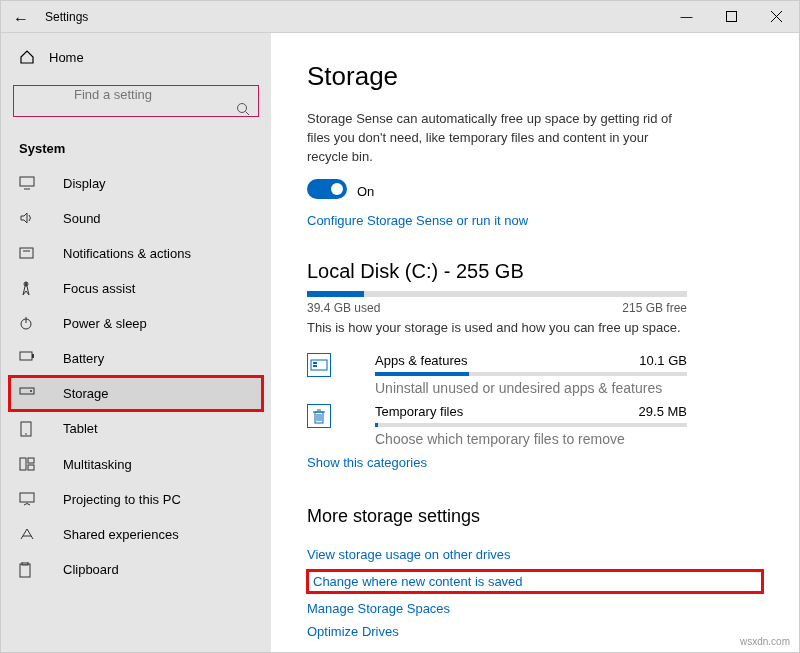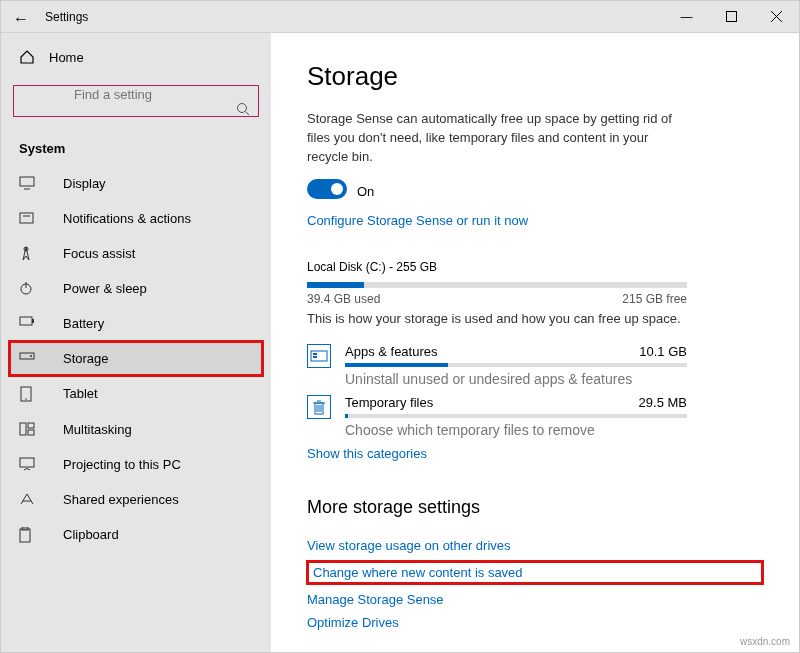--- a/index.html
+++ b/index.html
@@ -21,27 +21,27 @@
 .nav-item.active { background: #d5d5d5; }
 .highlight-red { outline: 3px solid #d11; outline-offset: -2px; }
 .main { flex: 1; padding: 28px 36px 10px 36px; overflow-y: auto; }
 .main h1 { font-size: 26px; font-weight: 400; margin-bottom: 18px; }
 .desc { font-size: 13px; color: #333; max-width: 380px; line-height: 1.45; margin-bottom: 12px; }
 .toggle-row { display: flex; align-items: flex-end; gap: 10px; margin-bottom: 10px; }
 .toggle { width: 40px; height: 20px; background: #0067c0; border-radius: 10px; position: relative; cursor: pointer; }
 .toggle .knob { width: 12px; height: 12px; background: #fff; border-radius: 50%; position: absolute; top: 4px; right: 4px; }
 .toggle-label { font-size: 13px; }
 .link { color: #0067c0; font-size: 13px; cursor: pointer; display: inline-block; margin: 4px 0; }
-.subhead { font-size: 12px; font-weight: 400; margin-top: 28px; margin-bottom: 8px; }
+.subhead { font-size: 20px; font-weight: 400; margin-top: 28px; margin-bottom: 8px; }
 .bar { height: 6px; background: #ddd; position: relative; margin-bottom: 4px; width: 380px; }
 .bar .fill { height: 100%; background: #0067c0; }
 .bar-labels { display: flex; justify-content: space-between; width: 380px; font-size: 12px; color: #555; margin-bottom: 4px; }
 .cat-row { display: flex; align-items: flex-start; gap: 14px; width: 380px; padding: 4px 0; cursor: pointer; }
 .cat-icon { width: 24px; height: 24px; display: flex; align-items: center; justify-content: center; color: #0067c0; border: 1px solid #0067c0; font-size: 11px; }
-.cat-body { flex: 1; }
+.cat-body { flex: 1; margin-left: 30px; }
 .cat-top { display: flex; justify-content: space-between; font-size: 13px; }
 .cat-bar { height: 4px; background: #ddd; margin: 4px 0; }
 .cat-bar .cfill { height: 100%; background: #0067c0; }
 .cat-sub { font-size: 14px; color: #777; }
 .more-settings { font-size: 18px; font-weight: 400; margin-top: 32px; margin-bottom: 20px; }
 .link-stack .link { display: block; margin: 8px 0; }
 .watermark { position: absolute; bottom: 6px; right: 10px; font-size: 10px; color: #999; }
 svg { display: block; }
 </style>
 </head>
@@ -94,20 +94,29 @@
             <svg width="16" height="14">
               <rect x="1" y="1" width="14" height="9" fill="none" stroke="#333"></rect>
               <line x1="5" y1="13" x2="11" y2="13" stroke="#333"></line>
             </svg>
           </span>
         <span>Display</span>
       </div>
       <div class="nav-item">
         <span class="icon">
             <svg width="16" height="14">
+              <path d="M2 5 L5 5 L8 2 L8 12 L5 9 L2 9 Z" fill="none" stroke="#333"></path>
+              <path d="M10 4 Q13 7 10 10" fill="none" stroke="#333"></path>
+            </svg>
+          </span>
+        <span>Sound</span>
+      </div>
+      <div class="nav-item">
+        <span class="icon">
+            <svg width="16" height="14">
               <rect x="1" y="2" width="13" height="10" fill="none" stroke="#333"></rect>
               <line x1="4" y1="5" x2="11" y2="5" stroke="#333"></line>
             </svg>
           </span>
         <span>Notifications &amp; actions</span>
       </div>
       <div class="nav-item">
         <span class="icon">
             <svg width="14" height="14">
               <path d="M7 1 L10 14 L7 10 L4 14 Z" fill="none" stroke="#333"></path>
@@ -254,20 +263,20 @@
           <div class="cat-sub">Choose which temporary files to remove</div>
         </div>
       </div>
 
       <span class="link">Show this categories</span>
 
       <h3 class="more-settings">More storage settings</h3>
       <div class="link-stack">
         <span class="link">View storage usage on other drives</span>
         <span class="link highlight-red" style="padding:4px 6px;">Change where new content is saved</span>
-        <span class="link">Manage Storage Sense</span>
+        <span class="link">Manage Storage Spaces</span>
         <span class="link">Optimize Drives</span>
       </div>
     </div>
   </div>
 </div>
 
 <div class="watermark">wsxdn.com</div>
 
 </body></html>

